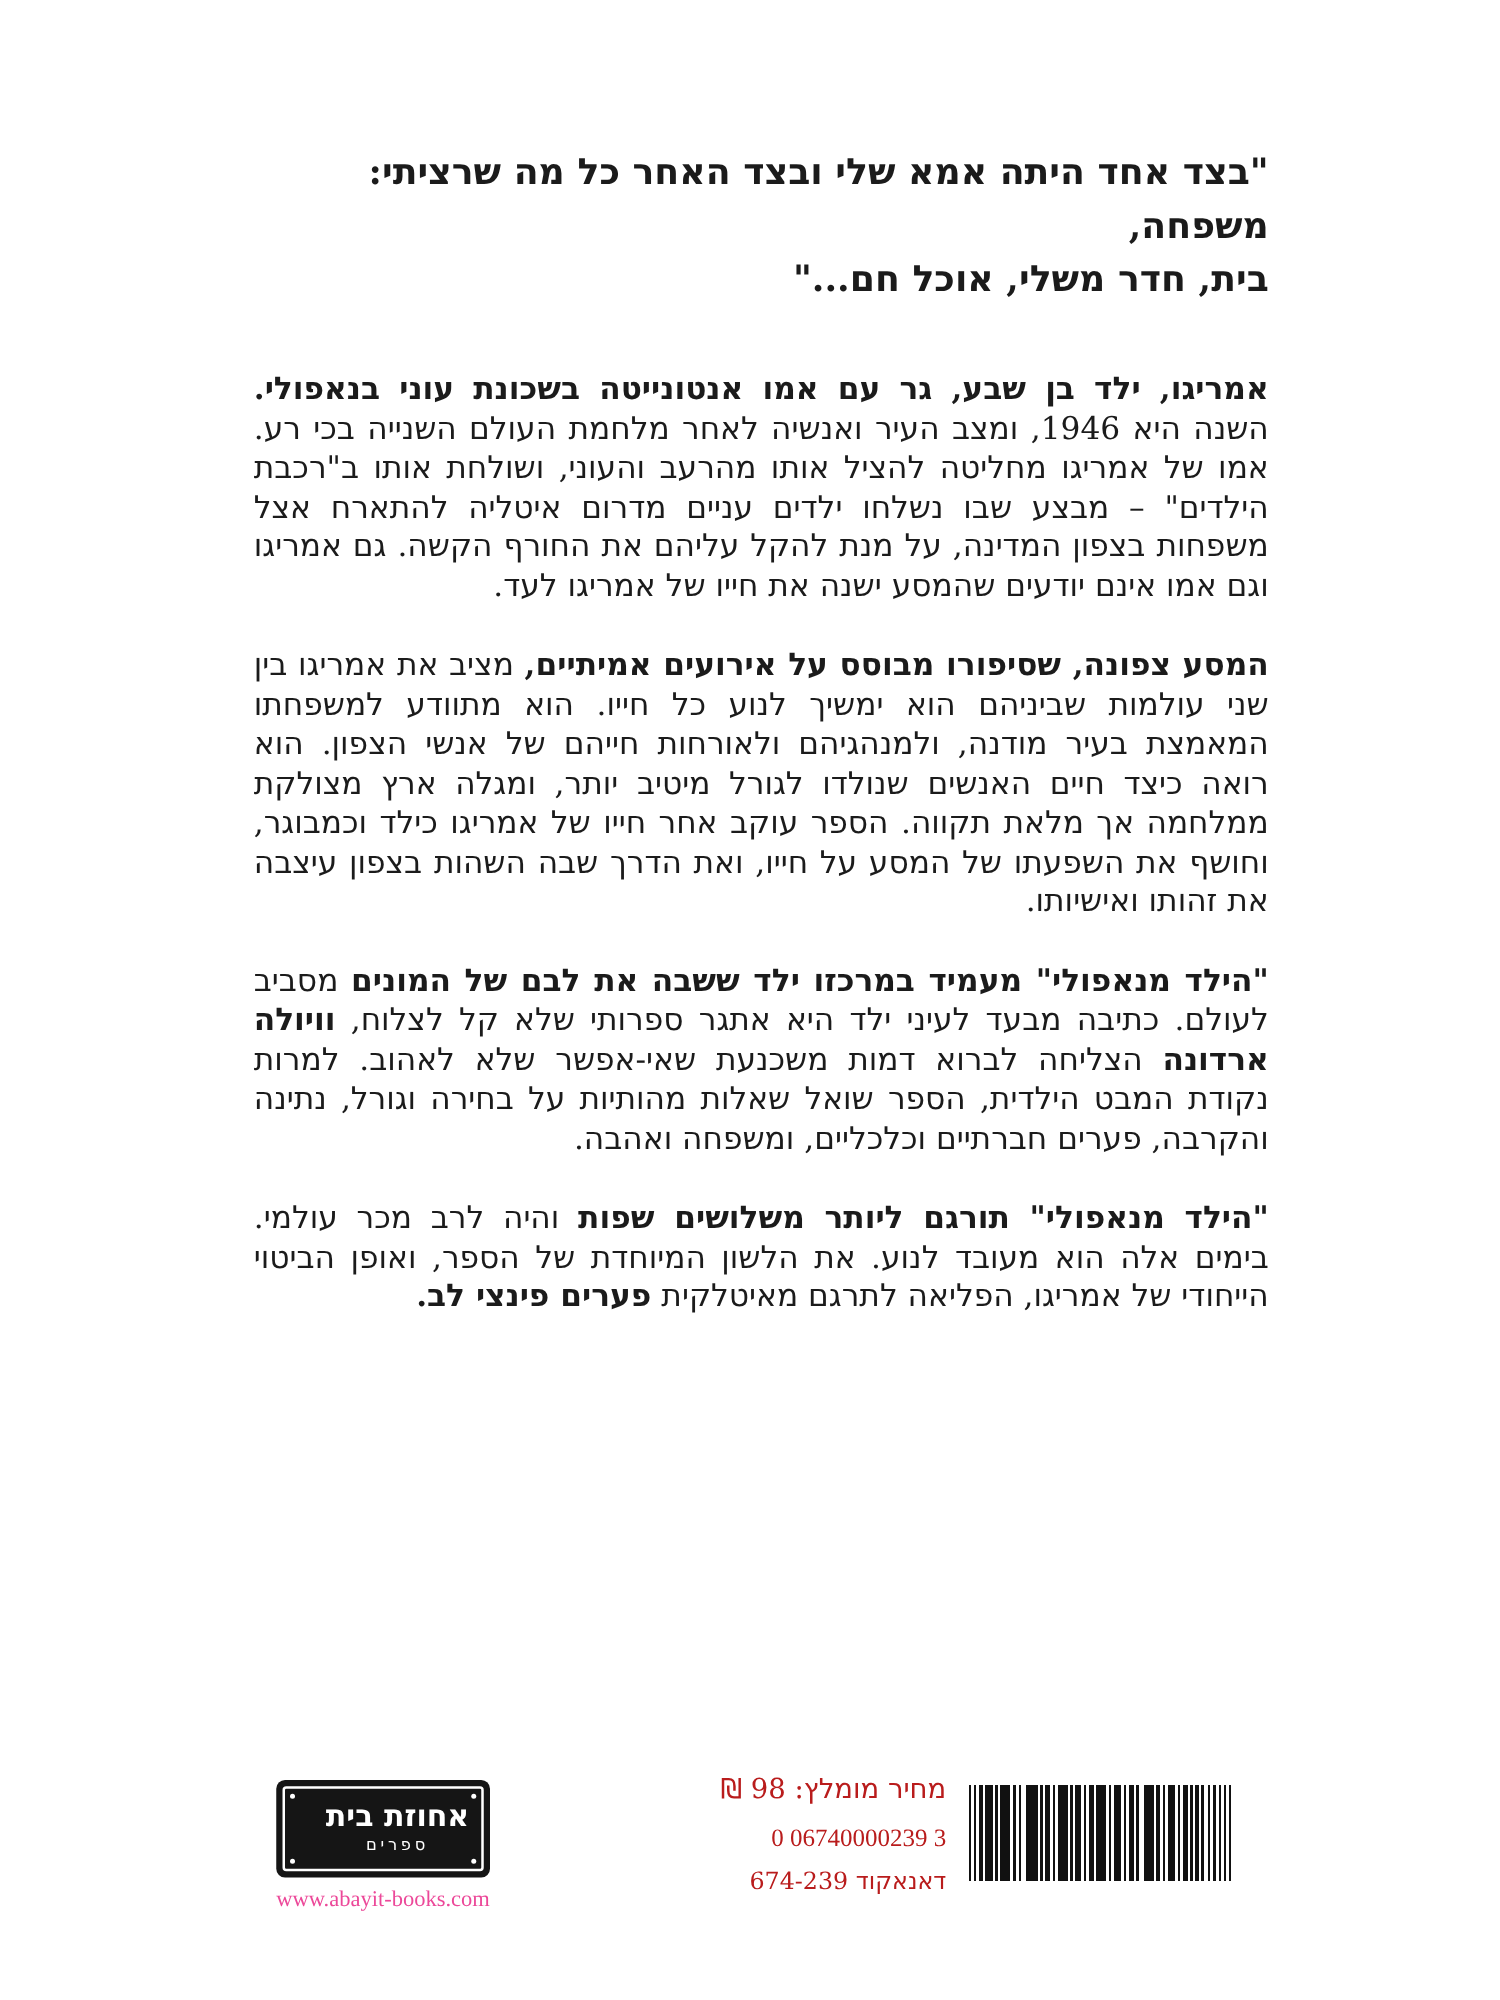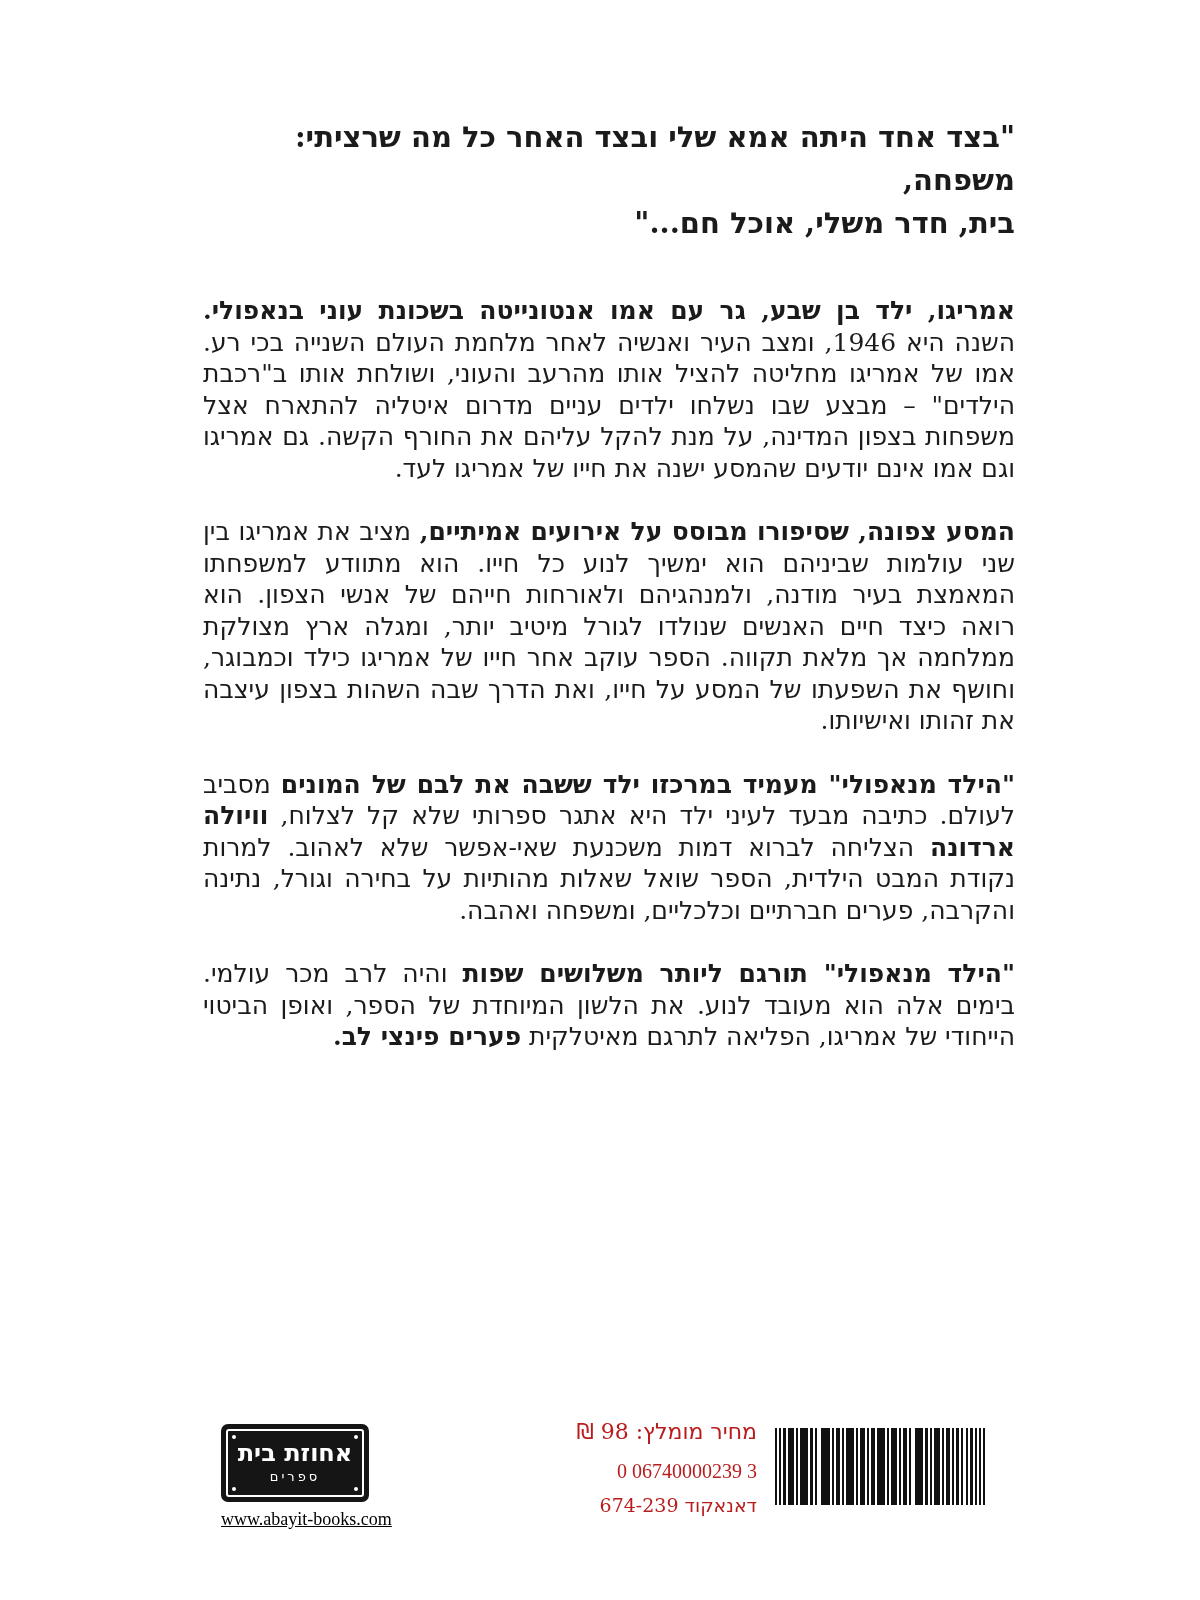--- a/index.html
+++ b/index.html
@@ -52,20 +52,21 @@
     height: 78px;
     background: #151515;
     border-radius: 7px;
     color: #ffffff;
     display: flex;
     flex-direction: column;
     align-items: center;
     justify-content: center;
     font-family: "DejaVu Sans", sans-serif;
     direction: rtl;
+    padding-left: 23px;
   }
   .logo-frame {
     position: absolute;
     inset: 5px;
     border: 2px solid #ffffff;
     border-radius: 3px;
   }
   .dot {
     position: absolute;
     width: 4px;
@@ -86,23 +87,22 @@
   .logo-line2 {
     position: relative;
     font-size: 13px;
     line-height: 20px;
     letter-spacing: 3px;
   }
   .website {
     font-family: "Liberation Serif", serif;
     font-size: 18px;
     margin-top: 7px;
-    color: #000000;
+    color: #ec4899;
     white-space: nowrap;
-    text-decoration: underline;
   }
 
   
   .price-block {
     position: absolute;
     top: 1419px;
     right: 443px;
     direction: rtl;
     text-align: right;
     color: #b91c1c;

